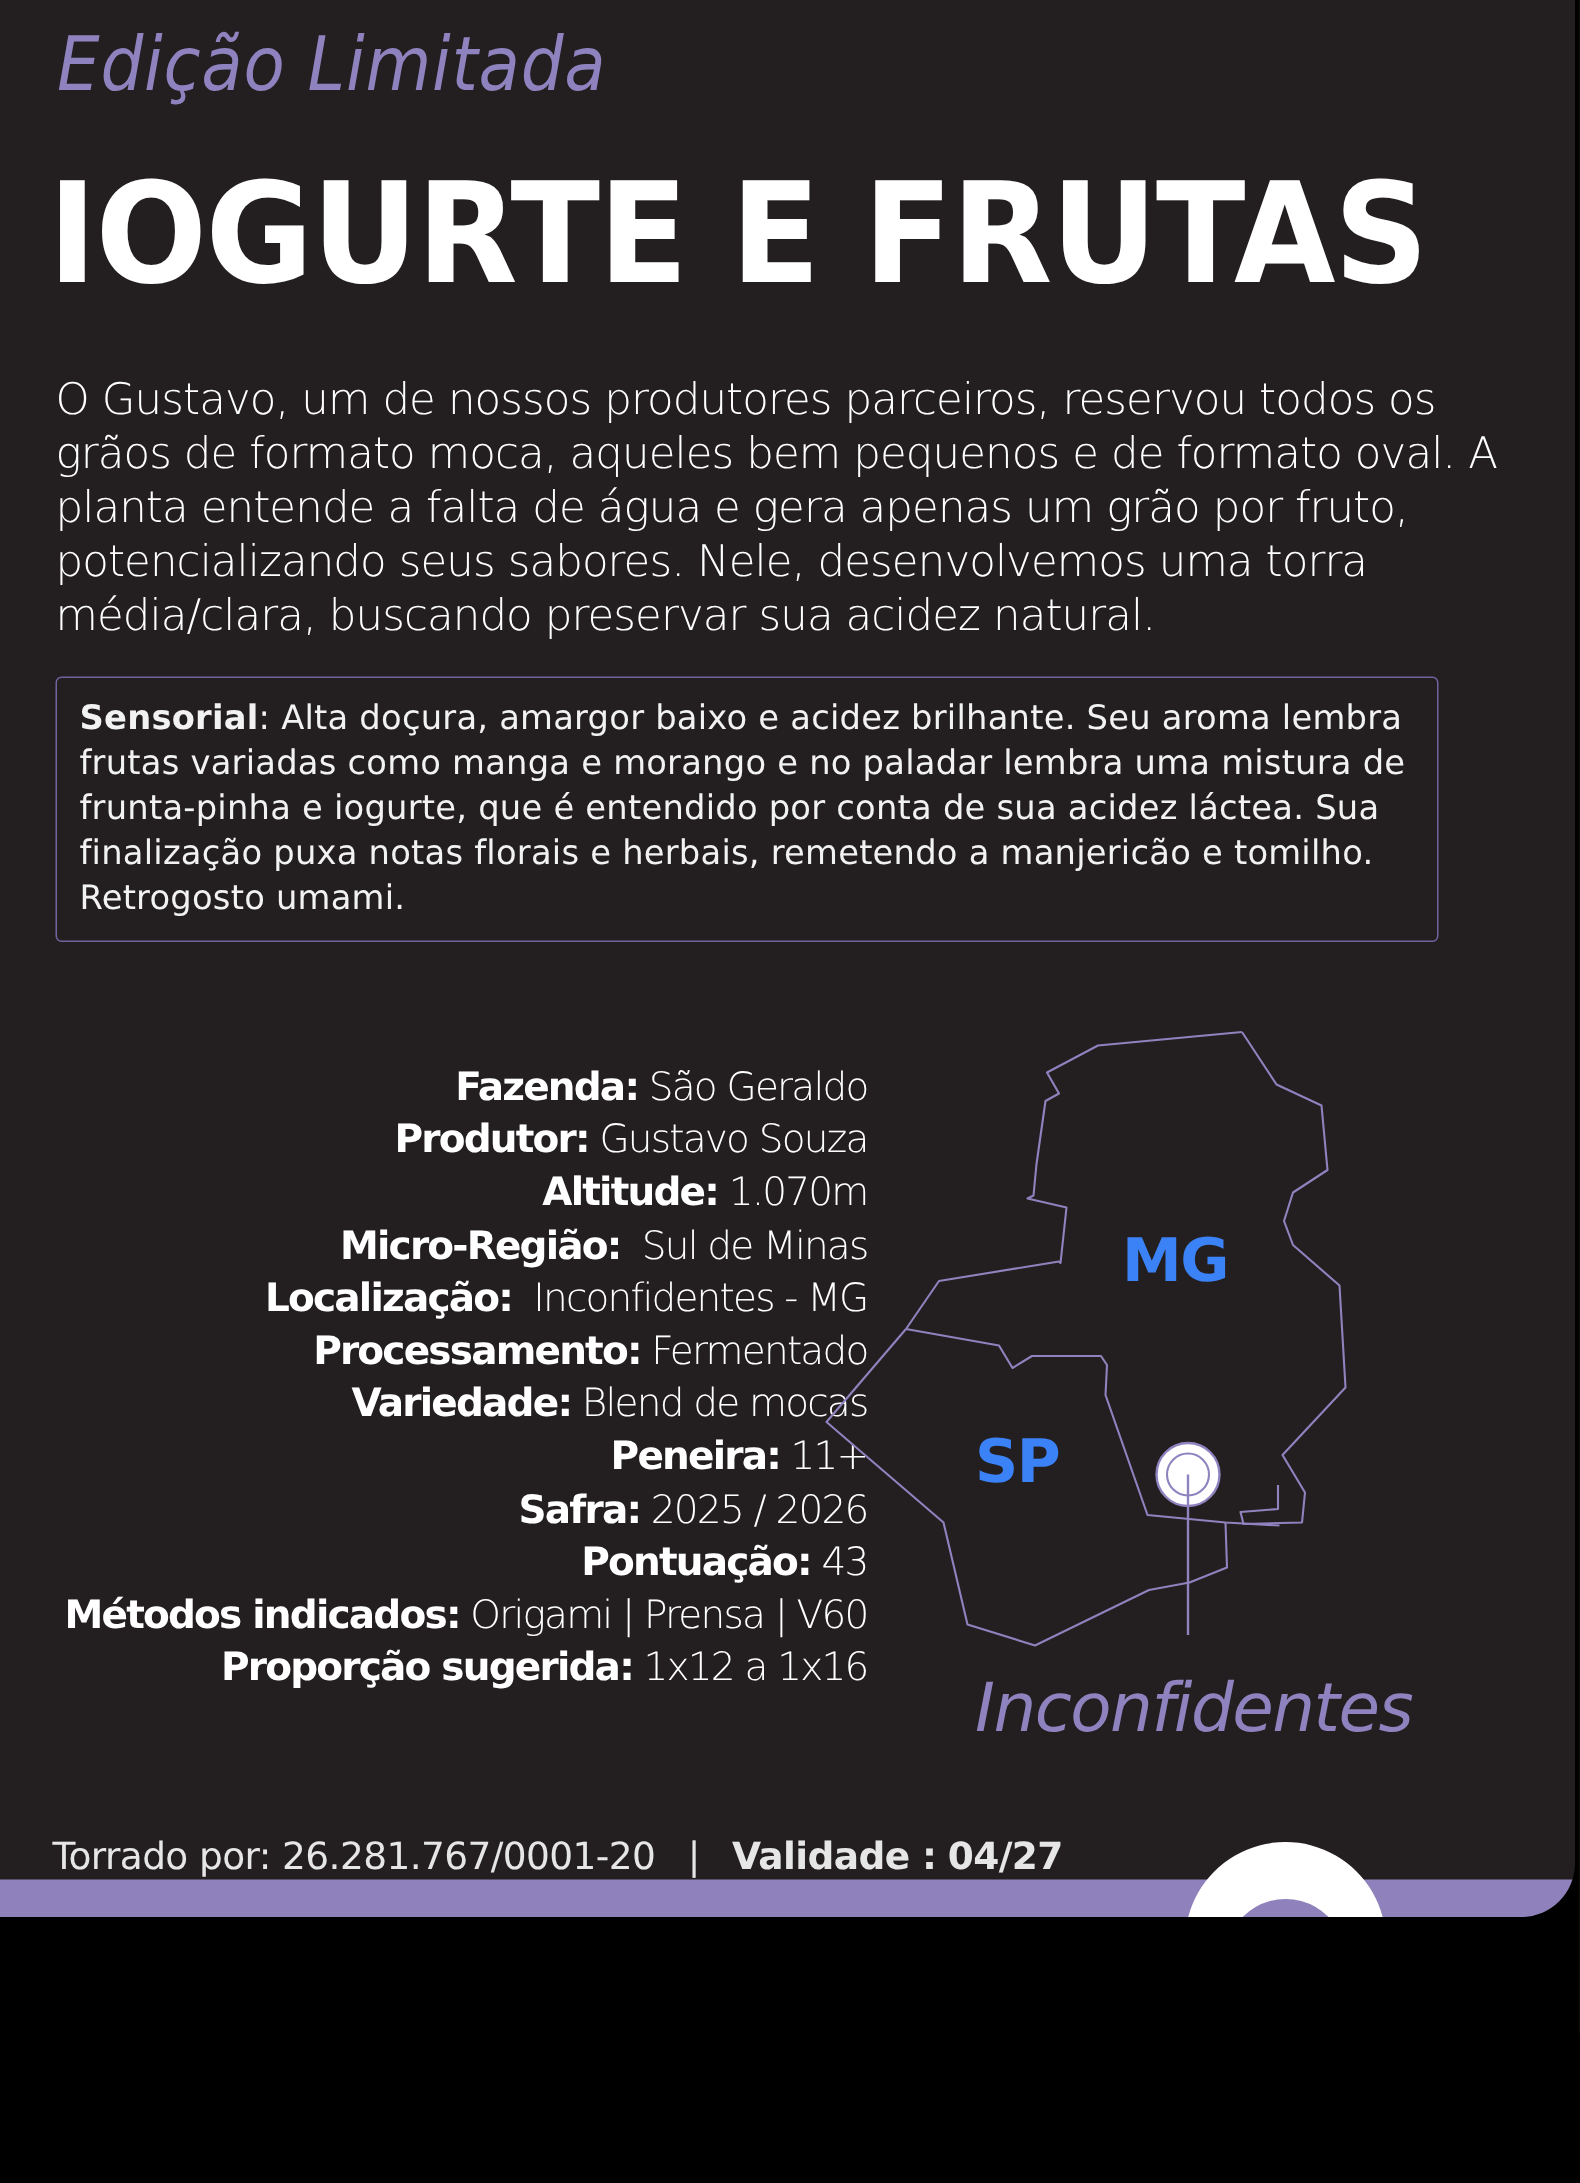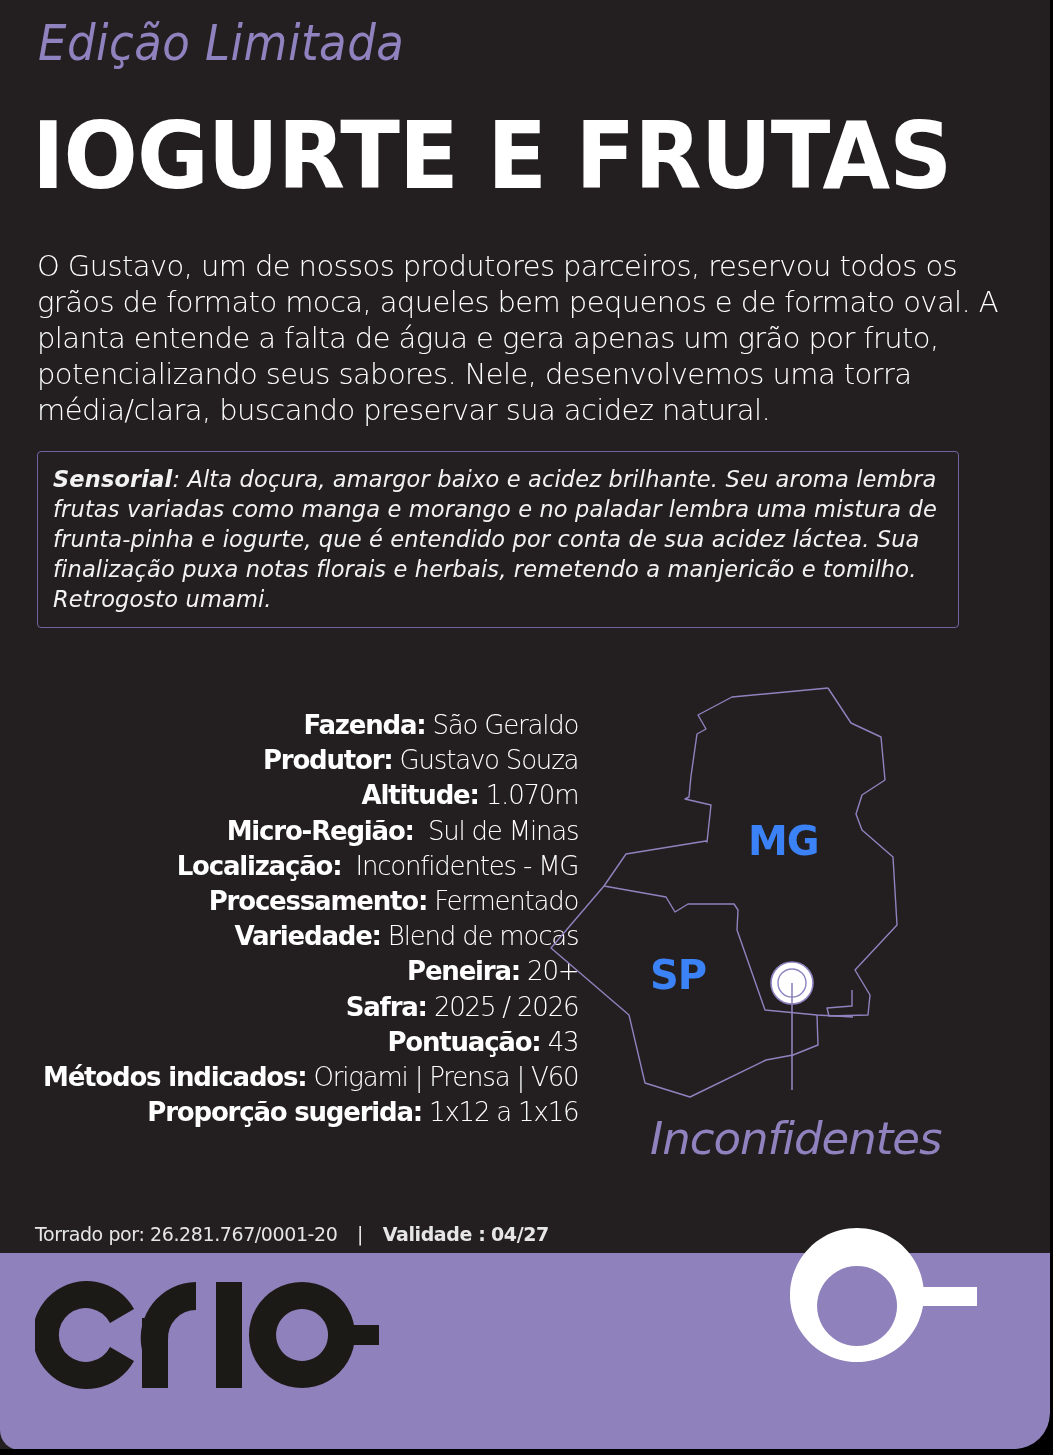--- a/index.html
+++ b/index.html
@@ -2,21 +2,21 @@
 <html><head>
 <meta charset="utf-8">
 <style>
   html, body { margin: 0; padding: 0; }
   body {
     width: 1053px; height: 1455px; overflow: hidden;
     background: #000;
     font-family: "DejaVu Sans", "Liberation Sans", sans-serif;
   }
   .label {
-    position: relative; width: 1050px; height: 1449px;
+    position: relative; width: 1050px; height: 1278px;
     background: #231f20; overflow: hidden;
     border-bottom-right-radius: 36px;
   }
   .edition {
     position: absolute; left: 38px; top: 14px;
     font-family: "DejaVu Sans", sans-serif;
     font-style: italic; font-weight: 300;
     color: #8f83bf; font-size: 50px; letter-spacing: 0.5px;
     font-stretch: condensed;
   }
@@ -31,21 +31,21 @@
     position: absolute; left: 37px; top: 232px; width: 990px;
     color: #ffffff; font-size: 29px; line-height: 36px;
     font-family: "DejaVu Sans", sans-serif; font-weight: 300;
     letter-spacing: -0.6px;
     margin-top: 16px;
   }
   .sensorial {
     position: absolute; left: 37px; top: 451px; width: 922px; height: 177px;
     border: 1.5px solid #6f64a0; border-radius: 4px; box-sizing: border-box;
     padding: 12px 16px 0 15px;
-    color: #f2f2f2; font-style: italic; font-size: 22.5px; line-height: 30px;
+    color: #f2f2f2; font-size: 22.5px; line-height: 30px;
     font-family: "DejaVu Sans", sans-serif; letter-spacing: 0.15px;
   }
   .sensorial b { font-weight: bold; }
   .specs {
     position: absolute; left: 43px; top: 708px;
     color: #ffffff; font-size: 26px; line-height: 35.2px;
     font-family: "DejaVu Sans", sans-serif; letter-spacing: -1.2px; text-align: right;
   }
   .spec-row { white-space: nowrap; }
   .spec-key { font-weight: bold; }
@@ -55,21 +55,21 @@
     position: absolute; color: #3b82f6; font-weight: bold; font-size: 40px;
     font-family: "DejaVu Sans", sans-serif; letter-spacing: -1px;
   }
   .city {
     position: absolute; left: 638px; top: 1112px;
     color: #8f83bf; font-style: italic; font-size: 45px;
     font-family: "DejaVu Sans", sans-serif; letter-spacing: -1px; margin-left: 12px;
   }
   .footer-line {
     position: absolute; left: 35px; top: 1223px;
-    color: #e6e6e6; font-size: 19px; white-space: nowrap;
+    color: #e6e6e6; font-size: 25px; white-space: nowrap;
     font-family: "DejaVu Sans", sans-serif; letter-spacing: -0.4px;
   }
   .footer-line .sep { margin: 0 14px; }
   .footer-line .vlabel { font-weight: 600; }
   .band {
     position: absolute; left: 0; top: 1253px; width: 1050px; height: 197px;
     background: #8f81bb;
     border-bottom-left-radius: 20px;
     border-bottom-right-radius: 36px;
   }
@@ -91,21 +91,21 @@
   </div>
 
   <div class="specs">
     <div class="spec-row"><span class="spec-key">Fazenda:</span><span class="spec-val" style="white-space:pre"> São Geraldo</span></div>
     <div class="spec-row"><span class="spec-key">Produtor:</span><span class="spec-val" style="white-space:pre"> Gustavo Souza</span></div>
     <div class="spec-row"><span class="spec-key">Altitude:</span><span class="spec-val" style="white-space:pre"> 1.070m</span></div>
     <div class="spec-row"><span class="spec-key">Micro-Região:</span><span class="spec-val" style="white-space:pre">  Sul de Minas</span></div>
     <div class="spec-row"><span class="spec-key">Localização:</span><span class="spec-val" style="white-space:pre">  Inconfidentes - MG</span></div>
     <div class="spec-row"><span class="spec-key">Processamento:</span><span class="spec-val" style="white-space:pre"> Fermentado</span></div>
     <div class="spec-row"><span class="spec-key">Variedade:</span><span class="spec-val" style="white-space:pre"> Blend de mocas</span></div>
-    <div class="spec-row"><span class="spec-key">Peneira:</span><span class="spec-val" style="white-space:pre"> 20+</span></div>
+    <div class="spec-row"><span class="spec-key">Peneira:</span><span class="spec-val" style="white-space:pre"> 11+</span></div>
     <div class="spec-row"><span class="spec-key">Safra:</span><span class="spec-val" style="white-space:pre"> 2025 / 2026</span></div>
     <div class="spec-row"><span class="spec-key">Pontuação:</span><span class="spec-val" style="white-space:pre"> 43</span></div>
     <div class="spec-row"><span class="spec-key">Métodos indicados:</span><span class="spec-val" style="white-space:pre"> Origami | Prensa | V60</span></div>
     <div class="spec-row"><span class="spec-key">Proporção sugerida:</span><span class="spec-val" style="white-space:pre"> 1x12 a 1x16</span></div>
   </div>
 
   <svg class="map" width="360" height="430" viewBox="540 680 360 430">
     <g fill="none" stroke="#8f83bf" stroke-width="1.4" stroke-linejoin="round">
 
       <path d="M828,688 L851,723 L881,737 L885,780 L862,795 L856,814 L862,830 L893,857 L897,925 L855,970 L870,995 L868,1015 L829,1016 L827,1008 L852,1006 L852,990"></path>

